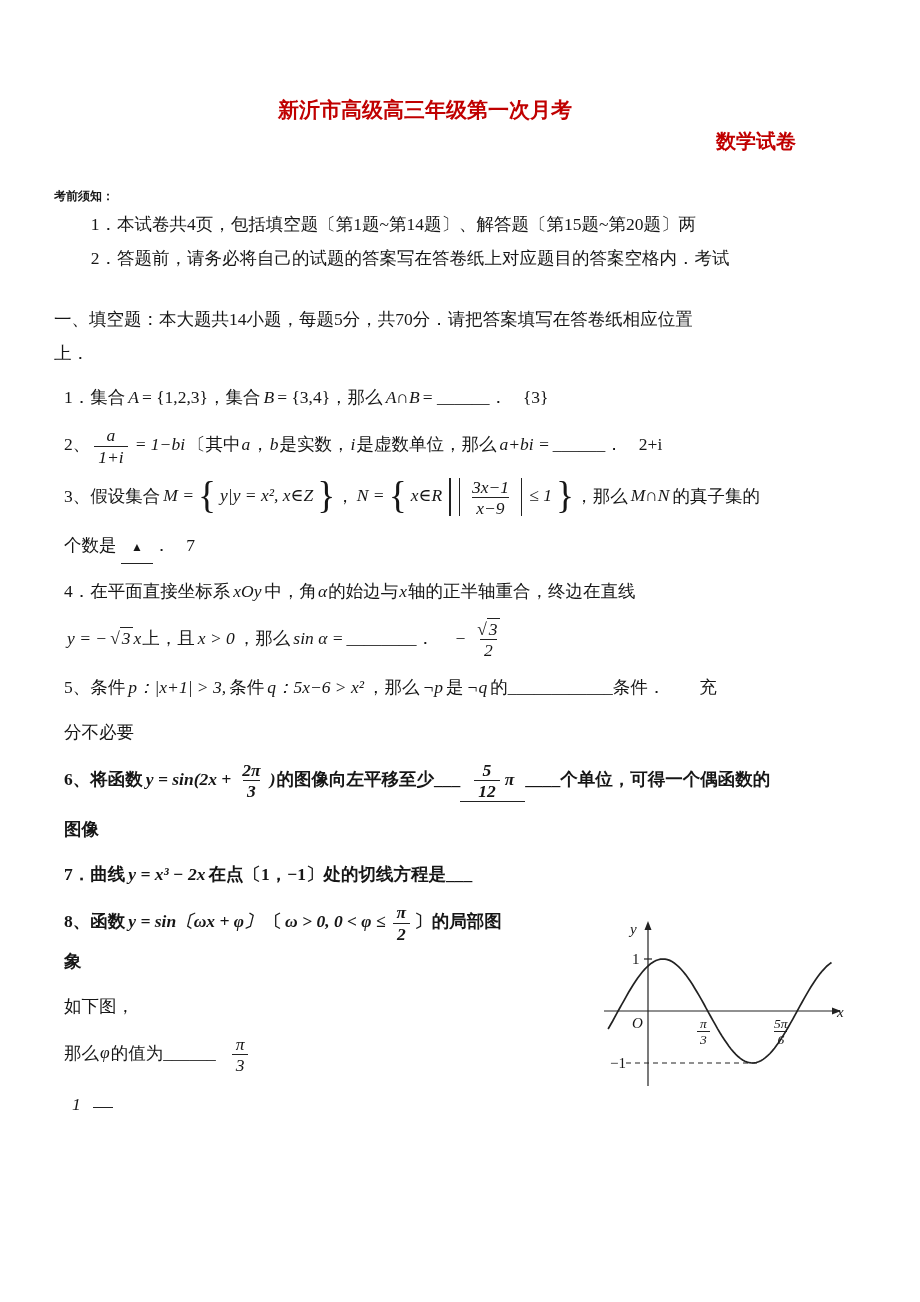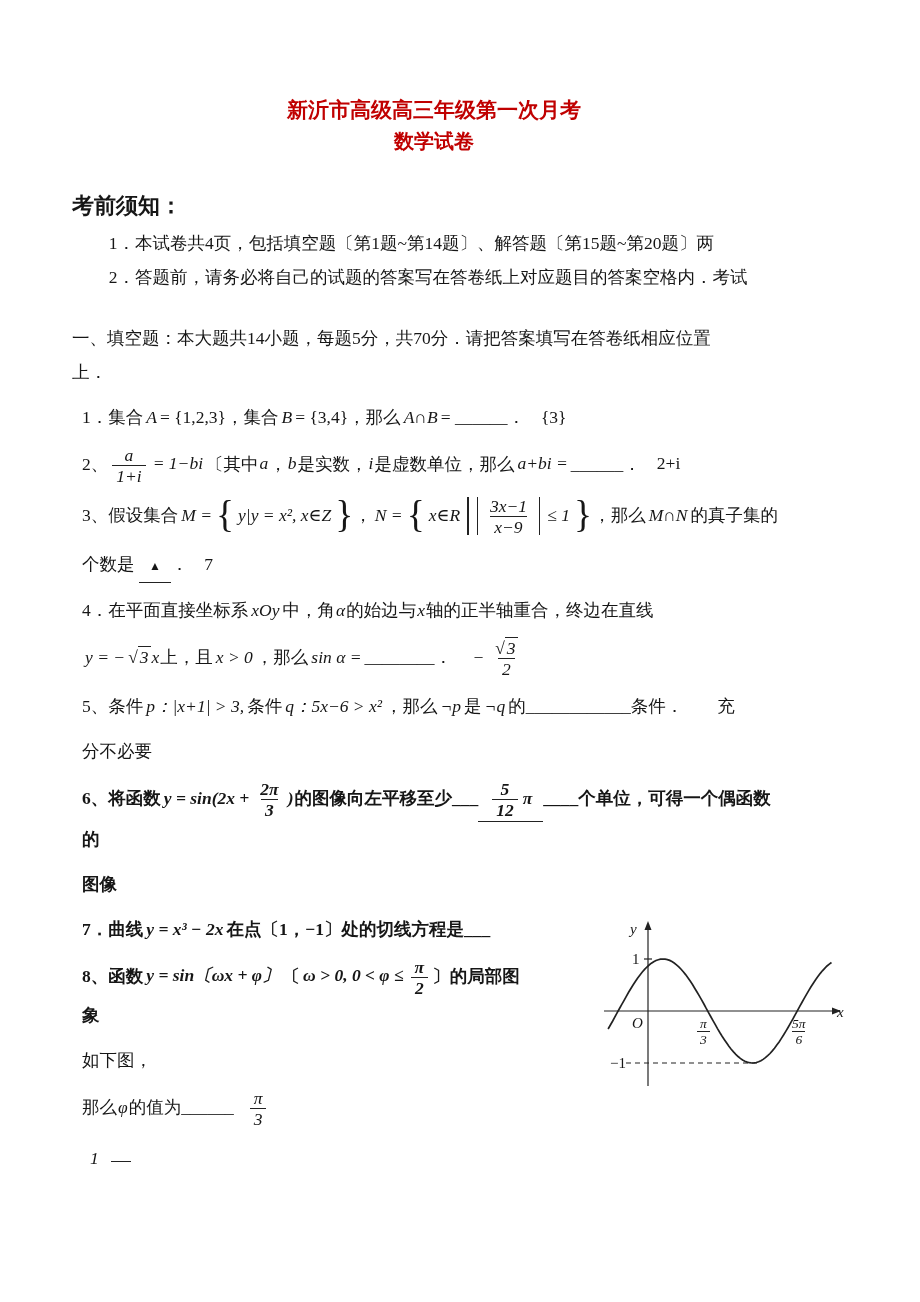--- a/index.html
+++ b/index.html
@@ -1,21 +1,21 @@
 <!DOCTYPE html>
 <html><head>
 <meta charset="utf-8">
 <style>
   html,body{margin:0;padding:0;background:#ffffff;}
   .page{position:relative;width:920px;height:1302px;background:#ffffff;overflow:hidden;
     font-family:"Liberation Serif","DejaVu Serif",serif;font-size:17.5px;color:#161616;
-    padding:96px 124px 0 72px;box-sizing:border-box;}
+    padding:96px 124px 0 54px;box-sizing:border-box;}
   .title{font-size:21px;font-weight:bold;text-align:center;margin:0 0 4px;}
-  .subtitle{font-size:20px;font-weight:bold;text-align:center;margin:0 0 30px;}
-  .notice-h{font-weight:bold;font-size:22px;margin:0 0 6px;}
+  .subtitle{font-size:20px;font-weight:bold;text-align:right;margin:0 0 30px;}
+  .notice-h{font-weight:bold;font-size:12px;margin:0 0 6px;}
   p.line{margin:0;line-height:1.92;}
   .ind{text-indent:2.1em;}
   .q{margin:10px 10px 0;line-height:2.0;}
   .bold{font-weight:bold;}
   .m{font-style:italic;margin:0 3px;}
   .m.tight{margin:0 1px;}
   .frac{display:inline-flex;flex-direction:column;align-items:center;vertical-align:middle;
     line-height:1.15;font-style:italic;margin:0 4px;}
   .frac .num,.frac .den{padding:0 4px;text-align:center;}
   .frac .den{border-top:1.5px solid #222;}
@@ -138,19 +138,19 @@
       <text x="34" y="18" class="figtx it">y</text>
       <text x="36" y="48" class="figtx">1</text>
       <text x="36" y="112" class="figtx it">O</text>
       <text x="241" y="101" class="figtx it">x</text>
       <text x="14" y="152" class="figtx">−1</text>
     </svg>
     <span class="figfrac" style="left:101px;top:100px;">
         <span class="fnum it">π</span>
         <span class="fden it">3</span>
       </span>
-    <span class="figfrac" style="left:196px;top:100px;">
+    <span class="figfrac" style="left:178px;top:100px;">
         <span class="fnum it">5π</span>
         <span class="fden it">6</span>
       </span>
   </div>
 
 </div>
 
 </body></html>

